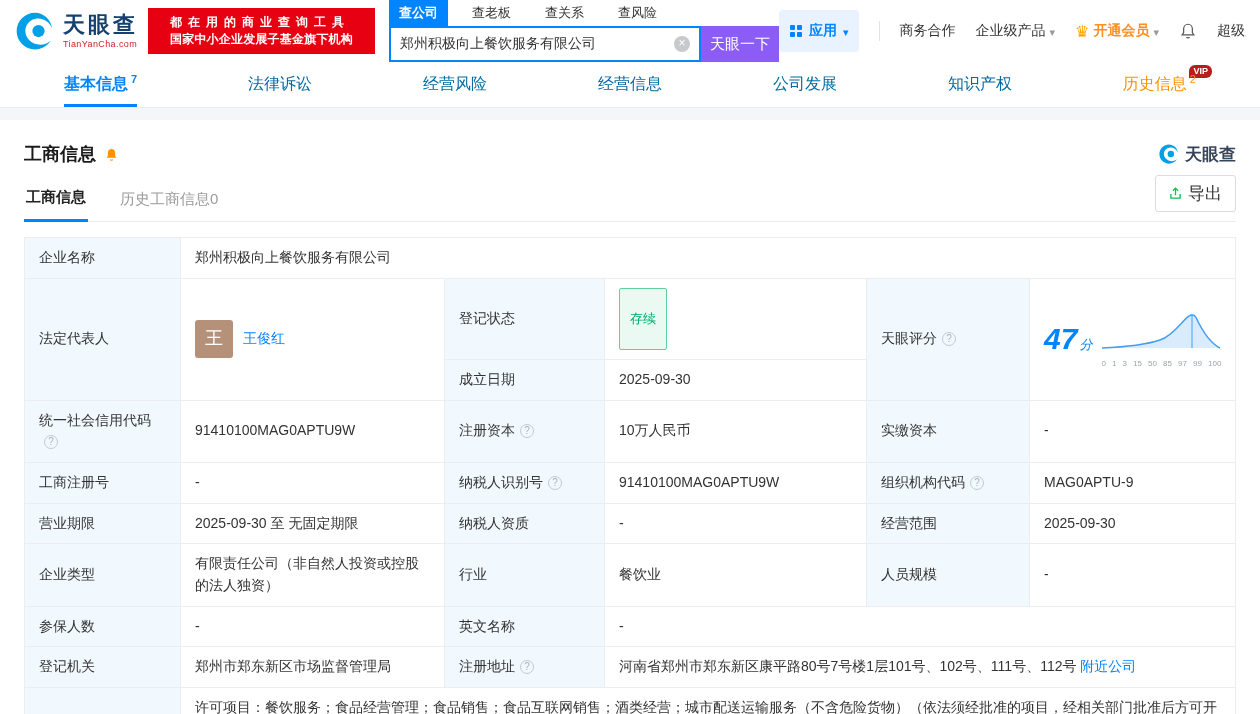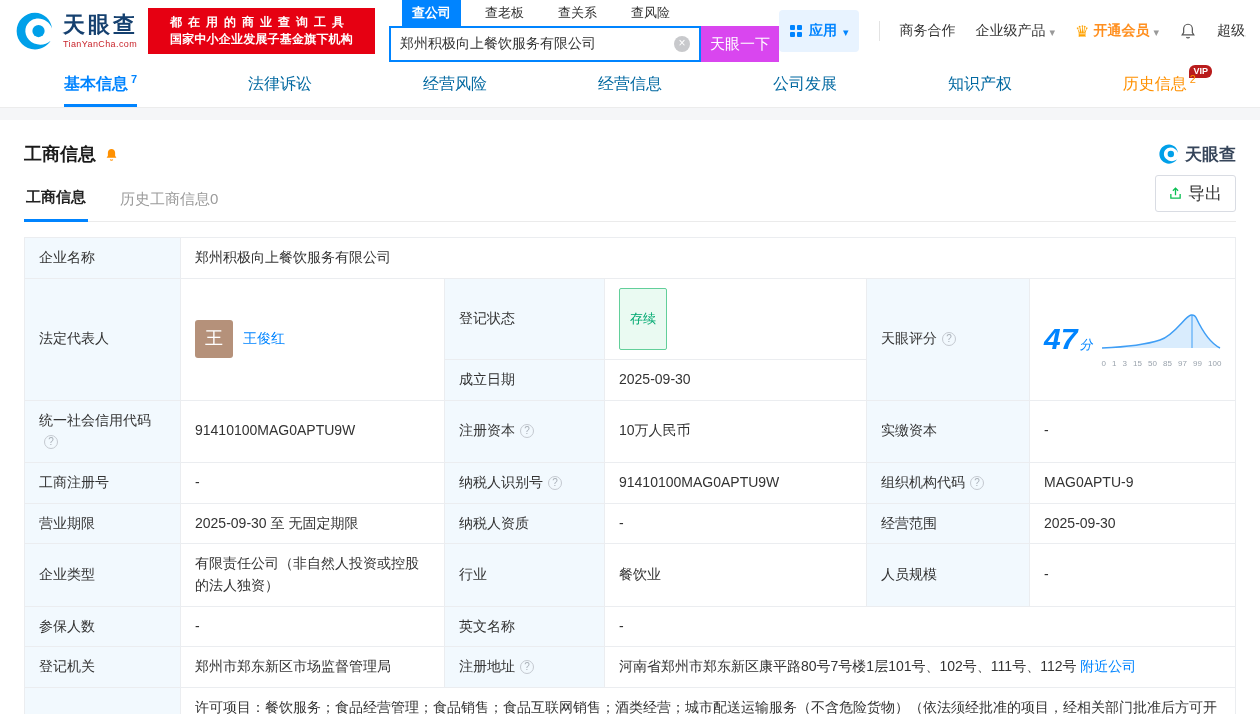--- a/index.html
+++ b/index.html
@@ -13,27 +13,27 @@
   .logo { display:flex; align-items:center; gap:7px; cursor:pointer; flex:0 0 auto; }
   .logo-icon { width:42px; height:42px; display:block; }
   .brand { font-size:22px; font-weight:bold; color:#15406f; letter-spacing:3px; line-height:1.1; }
   .domain { font-size:9px; color:#c9252c; letter-spacing:.4px; margin-top:1px; }
   .promo { background:#e60012; color:#fff; font-size:12px; font-weight:bold; padding:6px 22px; margin-left:10px; line-height:1.45; flex:0 0 auto; }
   .promo-line1 { letter-spacing:6px; }
   .promo-line2 { letter-spacing:.2px; }
   .search-area { margin-left:14px; flex:0 0 auto; }
   .search-tabs { display:flex; gap:14px; font-size:13px; align-items:stretch; }
   .stab { padding:4px 10px; cursor:pointer; color:#333; }
-  .stab.active { background:#0084ff; color:#fff; font-weight:bold;margin-left:13px; }
+  .stab.active { background:#0084ff; color:#fff; font-weight:bold; }
   .search-row { display:flex; }
   .search-box { display:flex; align-items:center; width:312px; height:36px; border:2px solid #0084ff; background:#fff; }
   .search-input { flex:1; border:none; outline:none; font-size:14px; padding:0 9px; color:#333; font-family:inherit; background:transparent; }
   .clear-icon { width:16px; height:16px; border-radius:50%; background:#c8c9cc; color:#fff; font-size:12px; line-height:15px; text-align:center; margin-right:9px; cursor:pointer; flex:0 0 auto; }
   .clear-icon::before { content:"×"; }
-  .search-btn { width:78px; height:36px; background:#d946ef; color:#fff; border:none; font-size:15px; cursor:pointer; font-family:inherit; }
+  .search-btn { width:78px; height:36px; background:#8b5cf6; color:#fff; border:none; font-size:15px; cursor:pointer; font-family:inherit; }
   .top-nav { margin-left:auto; display:flex; align-items:center; gap:20px; font-size:14px; white-space:nowrap; overflow:hidden; }
   .app-chip { display:flex; align-items:center; gap:6px; background:#e8f3ff; color:#0084ff; padding:12px 10px; border-radius:4px; cursor:pointer; font-weight:bold; }
   .caret::before { content:"▾"; font-size:11px; }
   .app-chip .caret { color:#0084ff; }
   .vdiv { width:1px; height:20px; background:#e3e3e3; flex:0 0 auto; }
   .nav-link { color:#333; cursor:pointer; display:flex; align-items:center; gap:4px; }
   .nav-link .caret { color:#999; }
   .nav-link.vip-link { color:#ff8f1f; font-weight:bold; }
   .crown::before { content:"♛"; color:#ffa200; font-size:16px; }
   .bell-btn { cursor:pointer; display:flex; align-items:center; }

